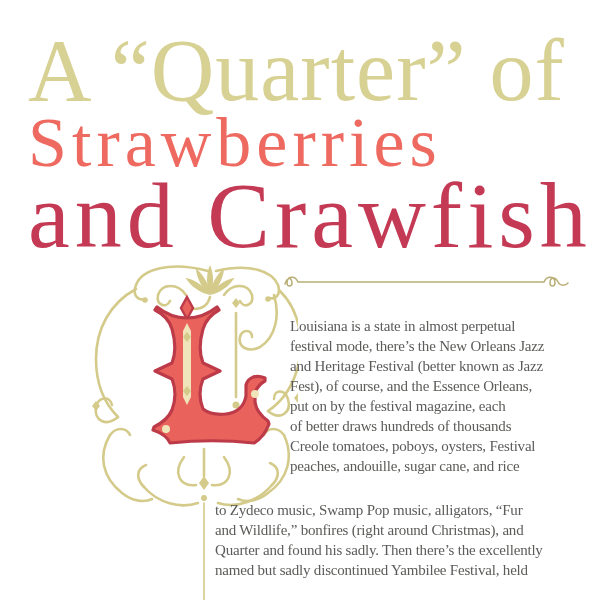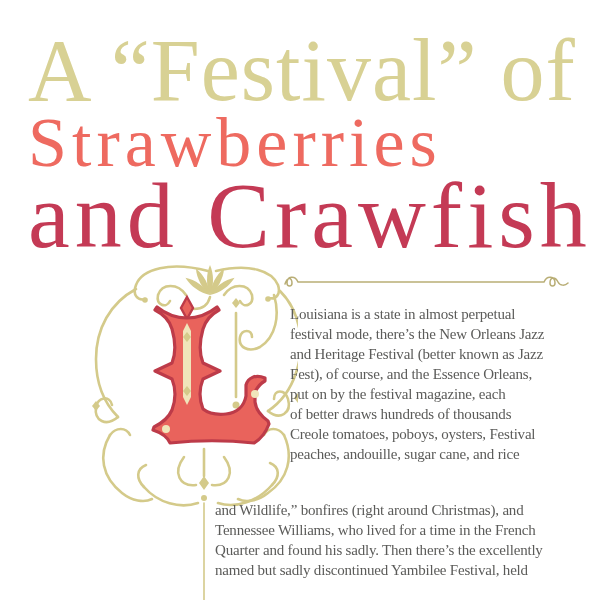--- a/index.html
+++ b/index.html
@@ -17,31 +17,31 @@
   
   .flourish{position:absolute;left:58px;top:255px;width:240px;height:345px;}
   .dropcap-glyph{position:absolute;left:150px;top:330px;font-size:120px;opacity:0;pointer-events:none;}
 
   
   .divider{position:absolute;left:282px;top:274px;width:292px;height:18px;}
 
   
   .bodycol{position:absolute;color:var(--body-text);font-size:15px;line-height:20px;
            letter-spacing:-0.2px;font-family:"Liberation Serif",serif;}
-  .body-narrow{left:290px;top:304px;width:292px;}
+  .body-narrow{left:290px;top:316px;width:292px;}
   .body-wide{left:215px;top:500px;width:372px;}
   .tline{white-space:nowrap;}
 </style>
 </head>
 <body>
 
 <div class="page">
 
   <div class="headline">
-    <div class="hl hl1">A “Festival” of</div>
+    <div class="hl hl1">A “Quarter” of</div>
     <div class="hl hl2">Strawberries</div>
     <div class="hl hl3">and Crawfish</div>
   </div>
 
   <svg class="divider" viewBox="0 0 292 18">
     <path d="M3,10 c2,-7 7,-7 7,-1 c0,4 -5,4 -5,0 c0,-7 8,-8 11,-1 L262,8
              c3,-7 11,-6 11,1 c0,4 -5,4 -5,0 c0,-6 5,-7 8,-1 c2,4 7,4 10,1" fill="none" style="stroke:var(--divider-olive)" stroke-width="1.5" stroke-linecap="round"></path>
   </svg>
 
   <svg class="flourish" viewBox="0 0 240 345">
@@ -143,19 +143,19 @@
       <div class="tline">festival mode, there’s the New Orleans Jazz</div>
       <div class="tline">and Heritage Festival (better known as Jazz</div>
       <div class="tline">Fest), of course, and the Essence Orleans,</div>
       <div class="tline">put on by the festival magazine, each</div>
       <div class="tline">of better draws hundreds of thousands</div>
       <div class="tline">Creole tomatoes, poboys, oysters, Festival</div>
       <div class="tline">peaches, andouille, sugar cane, and rice</div>
     </div>
 
   <div class="bodycol body-wide">
+      <div class="tline">to Zydeco music, Swamp Pop music, alligators, “Fur</div>
       <div class="tline">and Wildlife,” bonfires (right around Christmas), and</div>
-      <div class="tline">Tennessee Williams, who lived for a time in the French</div>
       <div class="tline">Quarter and found his sadly. Then there’s the excellently</div>
       <div class="tline">named but sadly discontinued Yambilee Festival, held</div>
     </div>
 
 </div>
 
 </body></html>

